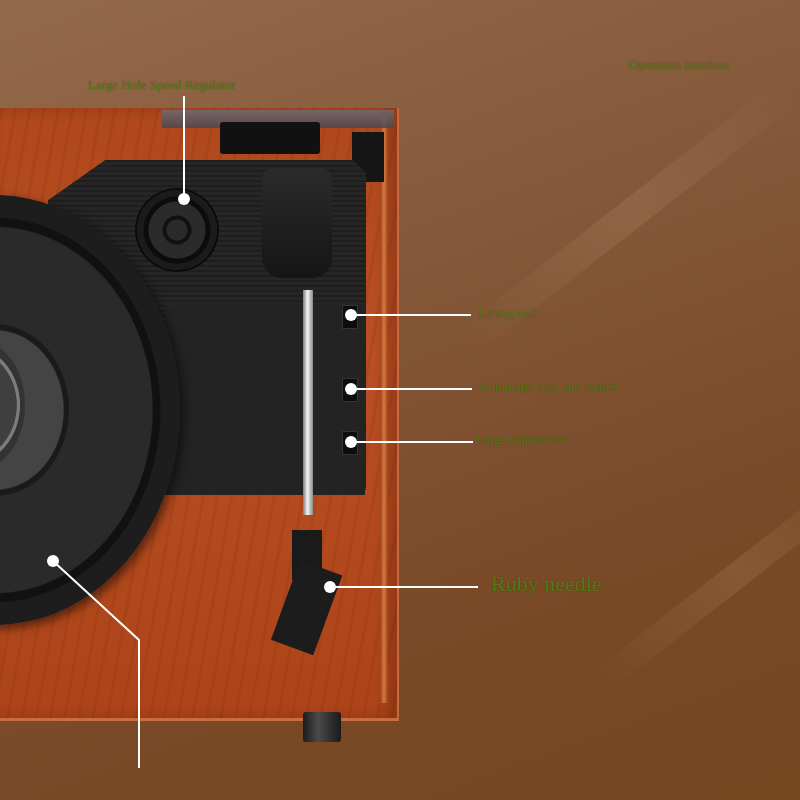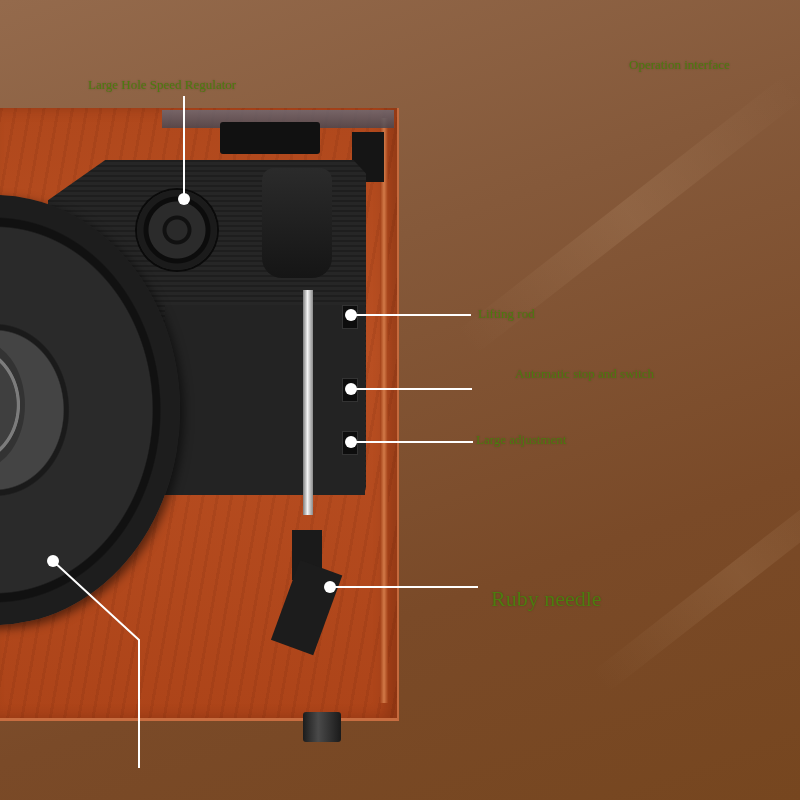--- a/index.html
+++ b/index.html
@@ -139,27 +139,27 @@
 <div class="label lbl-sm" style="left:88px; top:77px;">Large Hole Speed Regulator</div>
 <div class="callout-line" style="left:183px; top:96px; width:2px; height:103px;"></div>
 <div class="callout-dot" style="left:184px; top:199px;"></div>
 
 <div class="callout-dot" style="left:351px; top:315px;"></div>
 <div class="callout-line" style="left:351px; top:314px; width:120px; height:2px;"></div>
 <div class="label lbl-sm" style="left:466px; top:306px;margin-left:12px;">Lifting rod</div>
 
 <div class="callout-dot" style="left:351px; top:389px;"></div>
 <div class="callout-line" style="left:351px; top:388px; width:121px; height:2px;"></div>
-<div class="label lbl-sm" style="left:479px; top:366px;margin-left:36px;">Automatic stop and switch</div>
+<div class="label lbl-sm" style="left:479px; top:380px;">Automatic stop and switch</div>
 
 <div class="callout-dot" style="left:351px; top:442px;"></div>
 <div class="callout-line" style="left:351px; top:441px; width:122px; height:2px;"></div>
 <div class="label lbl-sm" style="left:476px; top:432px;">Large adjustment</div>
 
 <div class="callout-dot" style="left:330px; top:587px;"></div>
 <div class="callout-line" style="left:330px; top:586px; width:148px; height:2px;"></div>
-<div class="label lbl-lg" style="left:491px; top:571px;margin-top:15px;">Ruby needle</div>
+<div class="label lbl-lg" style="left:491px; top:571px;">Ruby needle</div>
 
 <div class="callout-dot" style="left:53px; top:561px;"></div>
 <svg width="800" height="800" style="position:absolute; left:0; top:0; pointer-events:none;">
   <polyline points="53,561 139,640 139,768" fill="none" stroke="#ffffff" stroke-width="2"></polyline>
 </svg>
 <div class="label lbl-xl" style="left:120px; top:768px;margin-top:42px;">Tray</div>
 
 </body></html>

